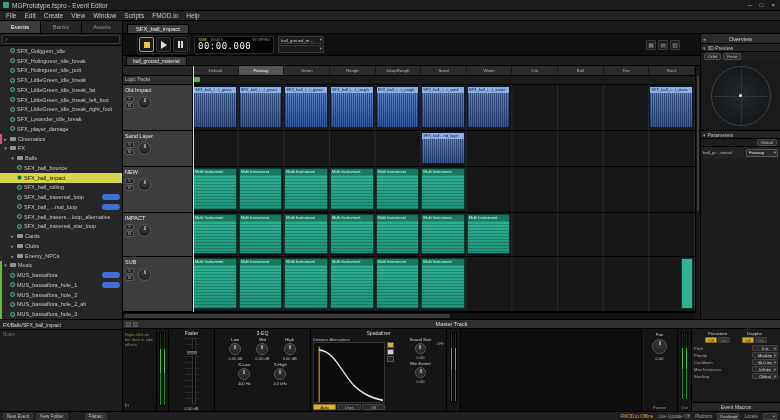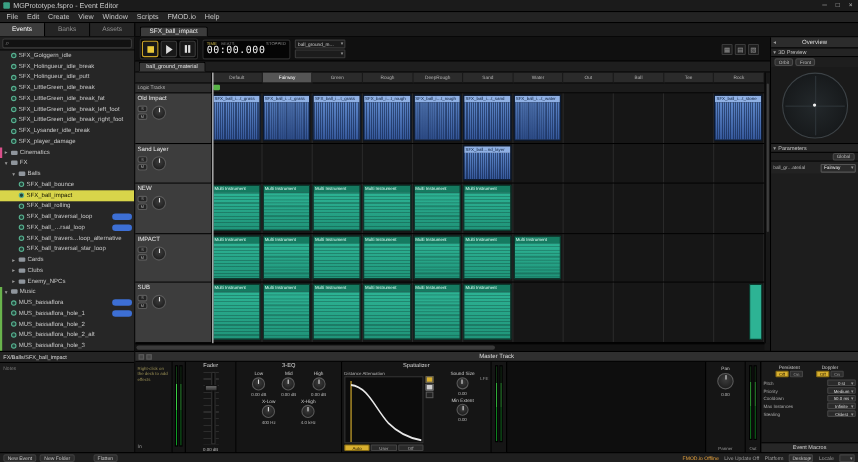--- a/index.html
+++ b/index.html
@@ -37,21 +37,21 @@
   .eicon{width:5px;height:5px;border-radius:50%;background:#23443a;border:1px solid #57b08f;flex:none;}
   .badge{width:18px;height:6px;background:#3d6fd4;border-radius:3px;flex:none;}
   .side-bottom{height:92px;border-top:1px solid #000;display:flex;flex-direction:column;background:#1c1c1c;}
   .pathbar{height:10px;background:#242424;border-bottom:1px solid #000;display:flex;align-items:center;padding:0 3px;font-size:5px;color:#ddd;white-space:nowrap;overflow:hidden;}
   .notes{flex:1;padding:2px 3px;font-size:4.5px;color:#777;}
   
   .east{flex:1;display:flex;flex-direction:column;min-width:0;}
   .top{flex:1;display:flex;min-height:0;}
   
   .editor{flex:1;display:flex;flex-direction:column;min-width:0;background:#181818;}
-  .transport{height:22px;background:#101010;border-bottom:1px solid #000;display:flex;align-items:center;gap:4px;padding:0 4px;}
+  .transport{height:22px;background:#101010;border-bottom:1px solid #000;display:flex;align-items:center;gap:4px;padding:0 14px;}
   .tbtns{display:flex;gap:2px;background:#060606;border:1px solid #2c2c2c;border-radius:2px;padding:1px;}
   .tbtn{width:15px;height:15px;background:#181818;border:1px solid #3a3a3a;border-radius:2px;display:flex;align-items:center;justify-content:center;}
   .tbtn.stop{border-color:#c9a227;}
   .sq{width:6px;height:6px;background:#e8c73a;}
   .tri{width:0;height:0;border-left:6px solid #ddd;border-top:4px solid transparent;border-bottom:4px solid transparent;}
   .pause{display:flex;gap:1px;}
   .pause i{width:2px;height:7px;background:#ddd;}
   .timebox{width:80px;height:18px;background:#050505;border:1px solid #2c2c2c;border-radius:2px;padding:1px 3px;}
   .timetop{display:flex;gap:4px;font-size:3.8px;align-items:center;}
   .tmode{color:#d9c04a;}

